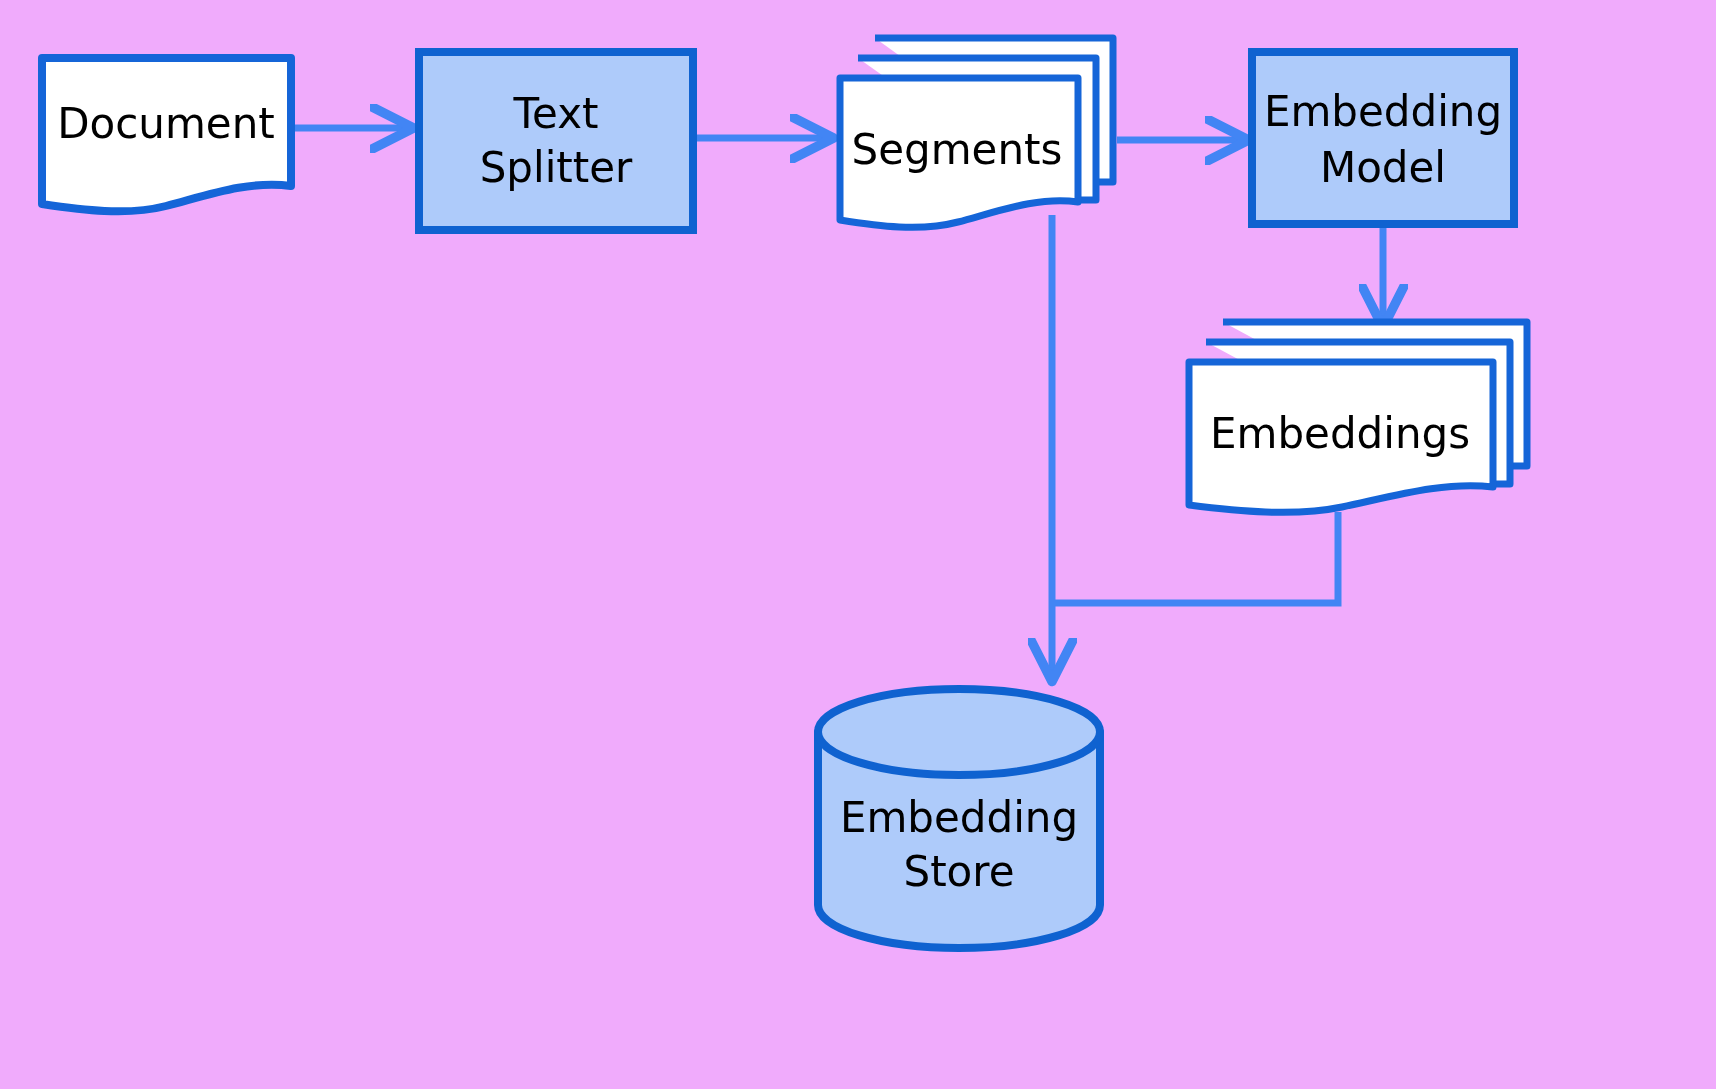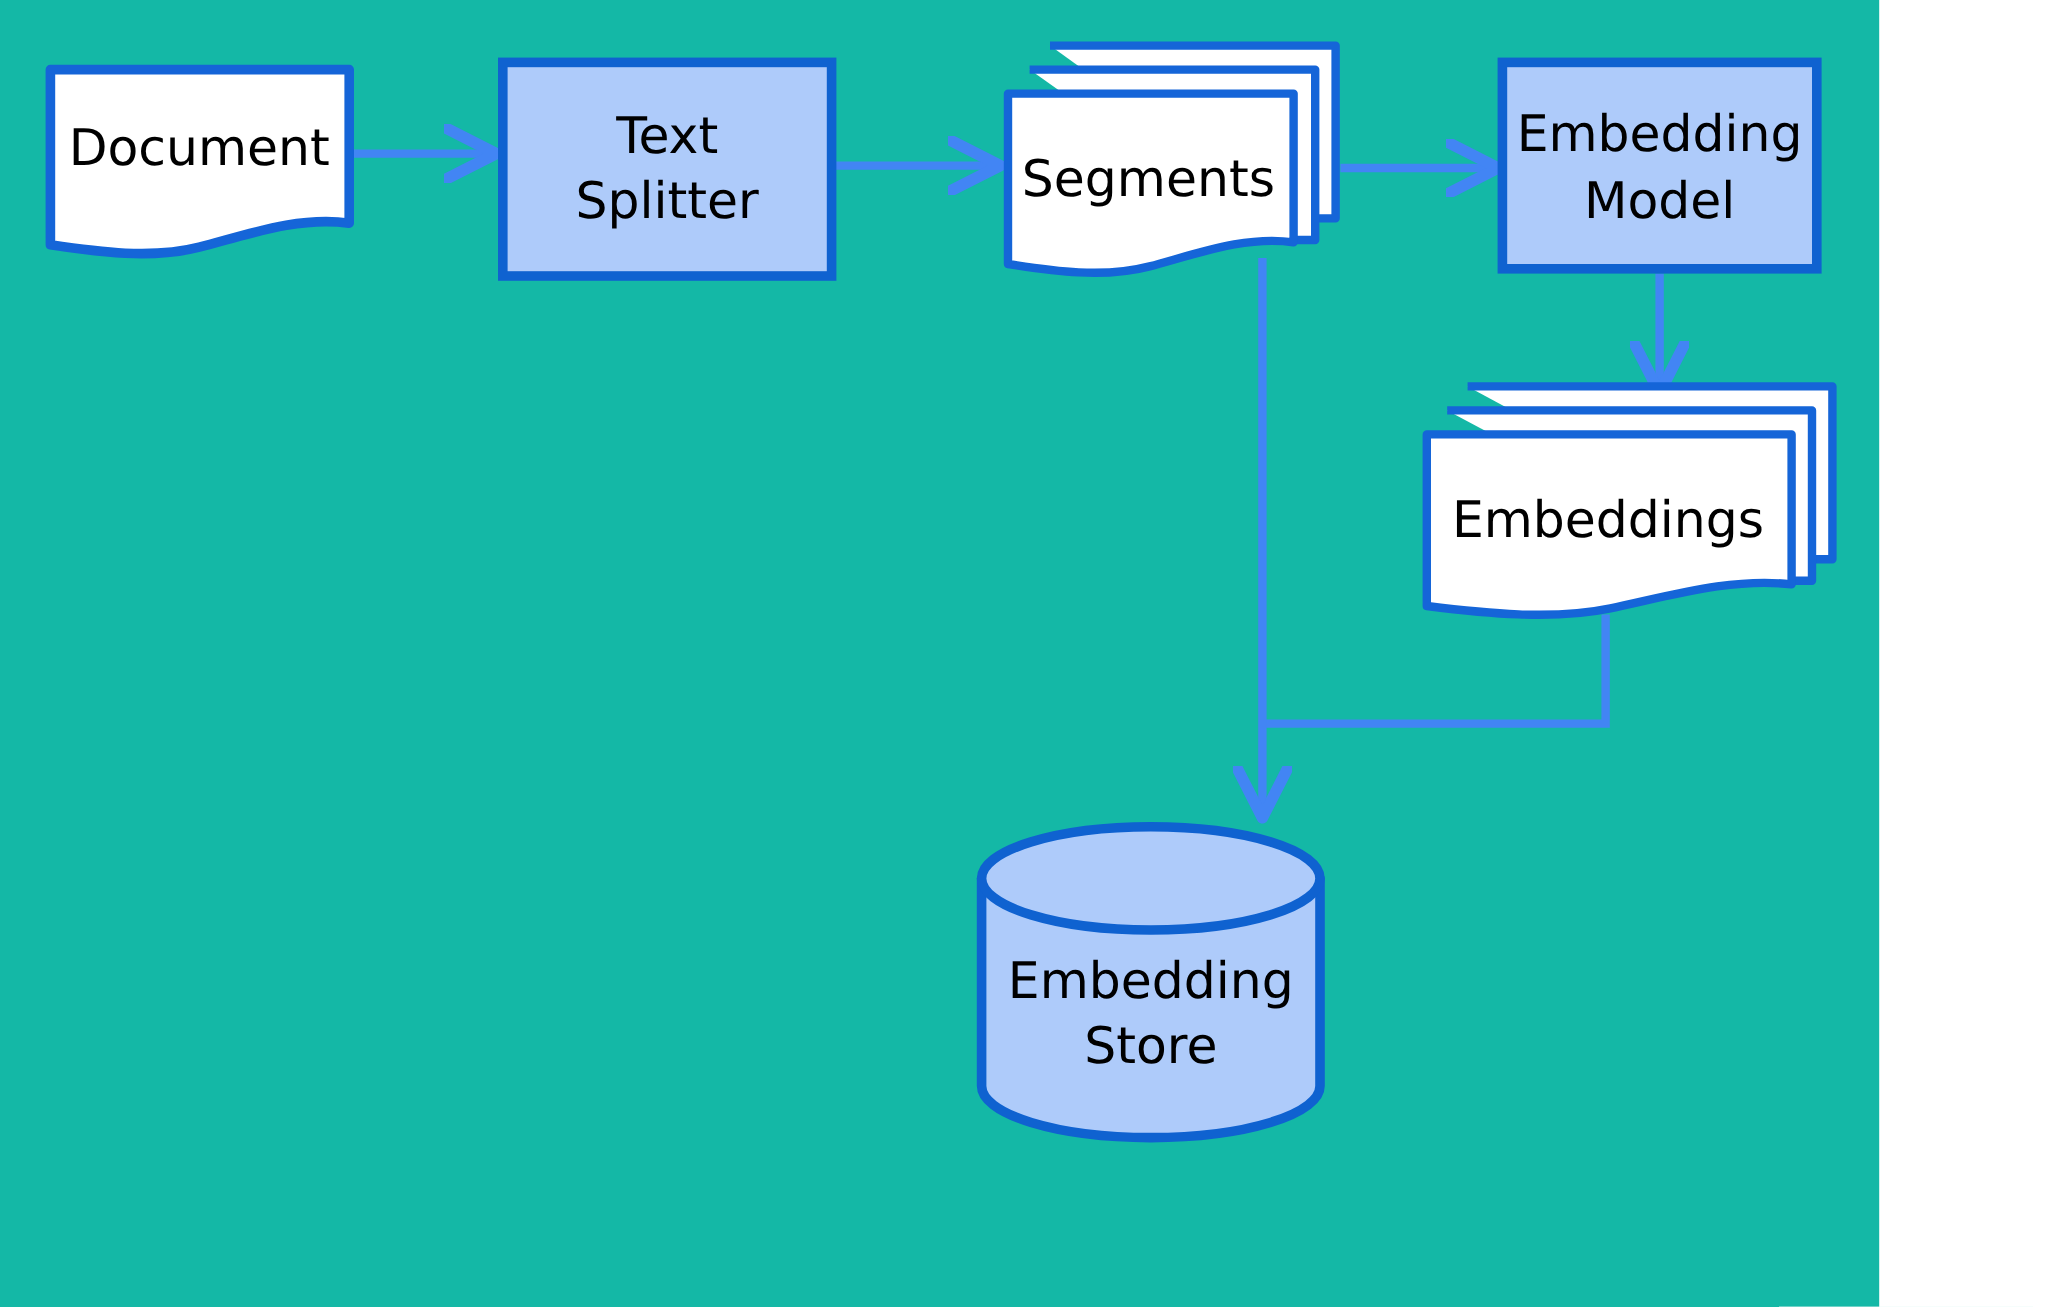--- a/index.html
+++ b/index.html
@@ -8,23 +8,23 @@
     background: #ffffff;
   }
   body {
     width: 1716px;
     height: 1089px;
     overflow: hidden;
     font-family: "DejaVu Sans", sans-serif;
   }
   #diagram-root {
     position: relative;
-    width: 1566px;
+    width: 1716px;
     height: 1089px;
-    background: #14b8a6;
+    background: #f0abfc;
     text-decoration: underline;
   }
   svg.flow {
     display: block;
     width: 1716px;
     height: 1089px;
   }
   .node-label {
     font-family: "DejaVu Sans", sans-serif;
     font-size: 42px;

